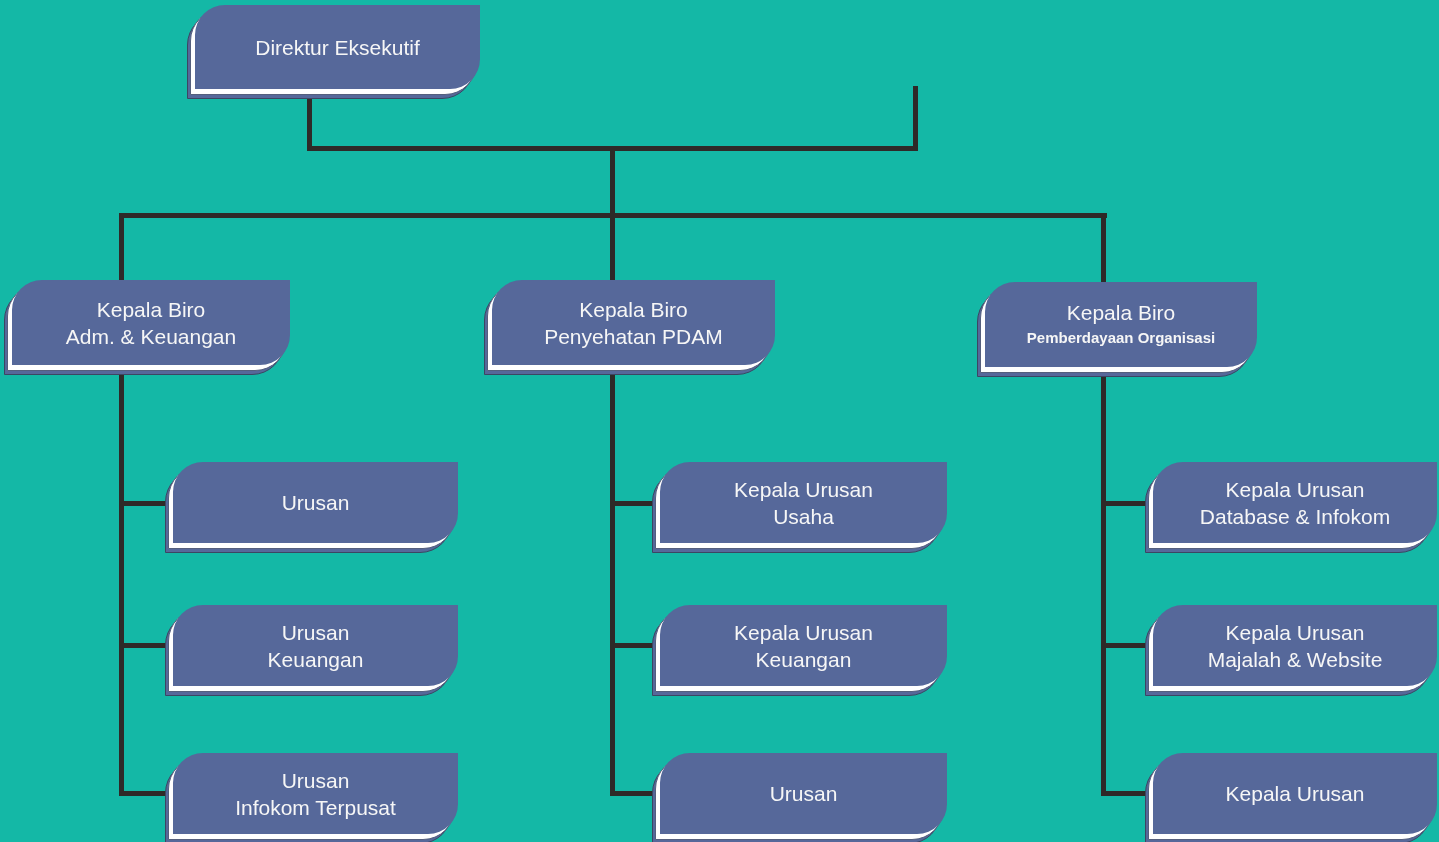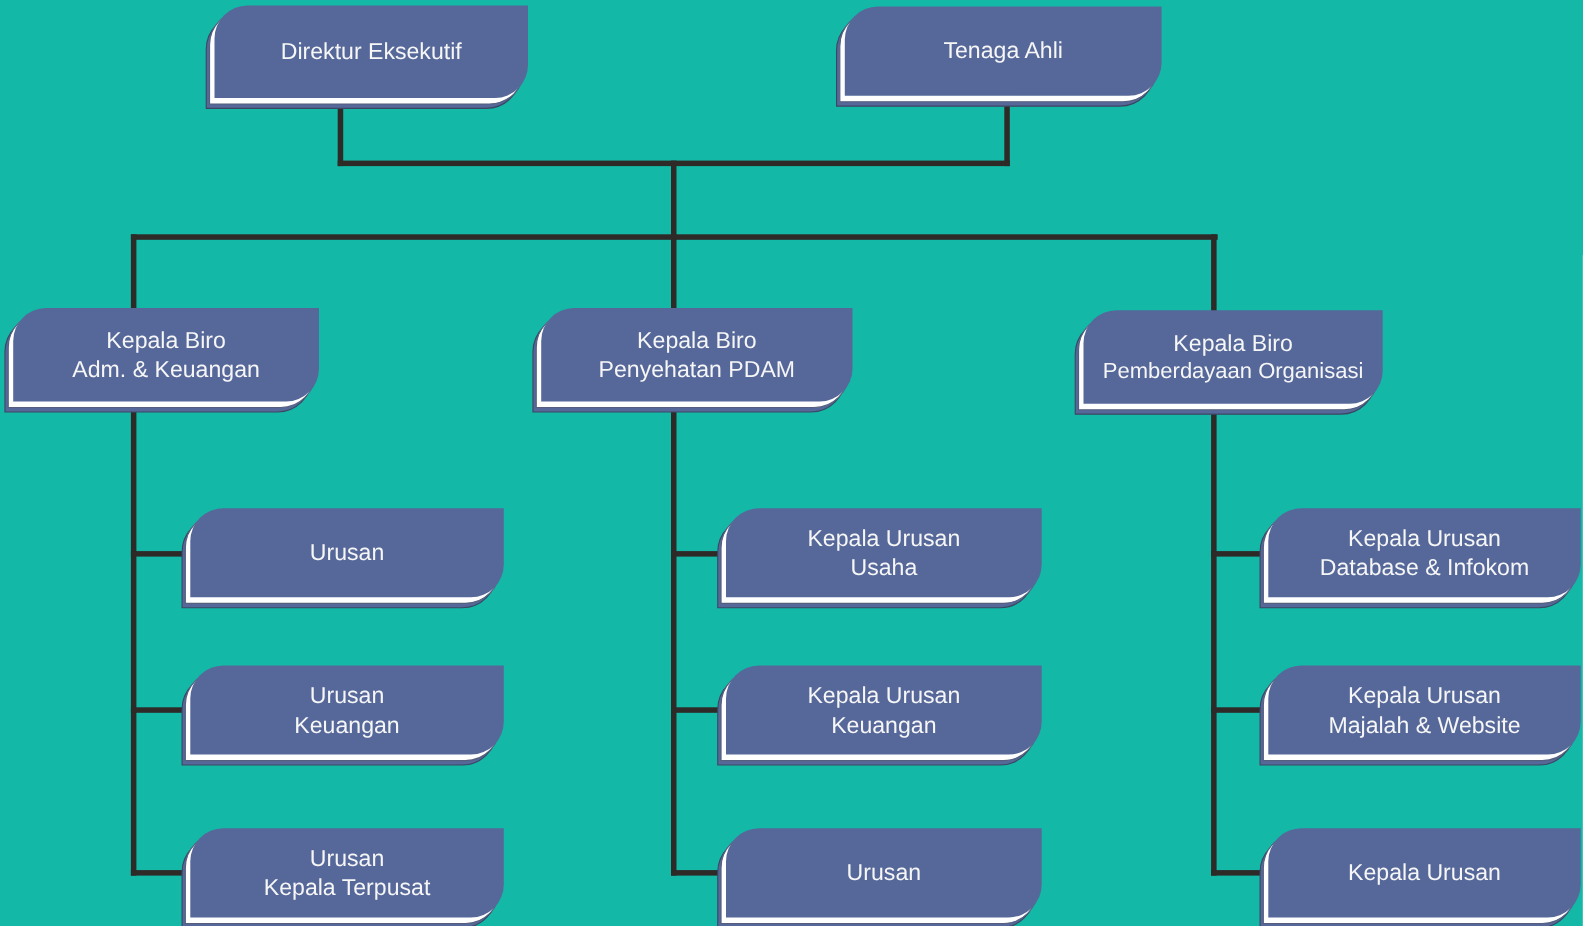--- a/index.html
+++ b/index.html
@@ -60,21 +60,21 @@
   .n4 {left:985px; top:282px;width:272px;height:85px;}
   .n5 {left:173px; top:462px;width:285px;height:81px;}
   .n6 {left:173px; top:605px;width:285px;height:81px;}
   .n7 {left:173px; top:753px;width:285px;height:81px;}
   .n8 {left:660px; top:462px;width:287px;height:81px;}
   .n9 {left:660px; top:605px;width:287px;height:81px;}
   .n10{left:660px; top:753px;width:287px;height:81px;}
   .n11{left:1153px;top:462px;width:284px;height:81px;}
   .n12{left:1153px;top:605px;width:284px;height:81px;}
   .n13{left:1153px;top:753px;width:284px;height:81px;}
-  .n4 .l2{font-size:20px;line-height:24px;}
+  .n4 .l2{font-size:15px;line-height:24px;font-weight:bold;}
 </style>
 </head>
 <body>
 
 <div class="canvas">
 
   <div class="line l-dir-drop"></div>
   <div class="line l-ten-drop"></div>
   <div class="line l-top-h"></div>
   <div class="line l-mid-drop"></div>
@@ -96,27 +96,20 @@
   <div class="line l-stub-r3"></div>
 
   <div class="node n0">
     <div class="back2"></div>
     <div class="back1"></div>
     <div class="face">
       <span class="l1">Direktur Eksekutif</span>
     </div>
   </div>
 
-  <div class="node n1">
-    <div class="back2"></div>
-    <div class="back1"></div>
-    <div class="face">
-      <span class="l1">Tenaga Ahli</span>
-    </div>
-  </div>
 
   <div class="node n2">
     <div class="back2"></div>
     <div class="back1"></div>
     <div class="face">
       <span class="l1">Kepala Biro</span>
       <span class="l2">Adm. &amp; Keuangan</span>
     </div>
   </div>
 
@@ -153,21 +146,21 @@
       <span class="l1">Urusan</span>
       <span class="l2">Keuangan</span>
     </div>
   </div>
 
   <div class="node n7">
     <div class="back2"></div>
     <div class="back1"></div>
     <div class="face">
       <span class="l1">Urusan</span>
-      <span class="l2">Kepala Terpusat</span>
+      <span class="l2">Infokom Terpusat</span>
     </div>
   </div>
 
   <div class="node n8">
     <div class="back2"></div>
     <div class="back1"></div>
     <div class="face">
       <span class="l1">Kepala Urusan</span>
       <span class="l2">Usaha</span>
     </div>

